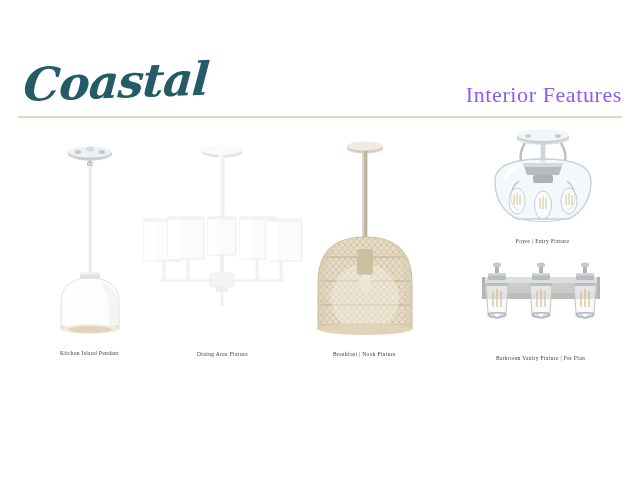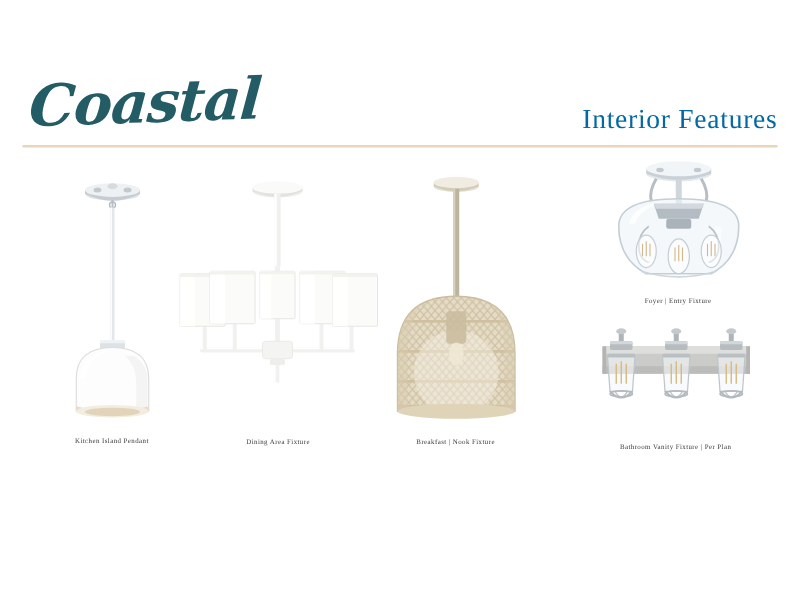--- a/index.html
+++ b/index.html
@@ -42,21 +42,21 @@
     transform: skewX(-6deg) rotate(-2deg);
     transform-origin: left bottom;
     white-space: nowrap;
   }
   .section-title {
     position: absolute;
     right: 18px;
     top: 82px;
     font-family: "Liberation Serif", serif;
     font-size: 22px;
-    color: #0369a1;
+    color: #8b5cf6;
     letter-spacing: 0.6px;
     white-space: nowrap;
   }
   .rule {
     position: absolute;
     left: 18px;
     top: 116px;
     width: 604px;
     height: 2px;
     background: #e8d5bb;

